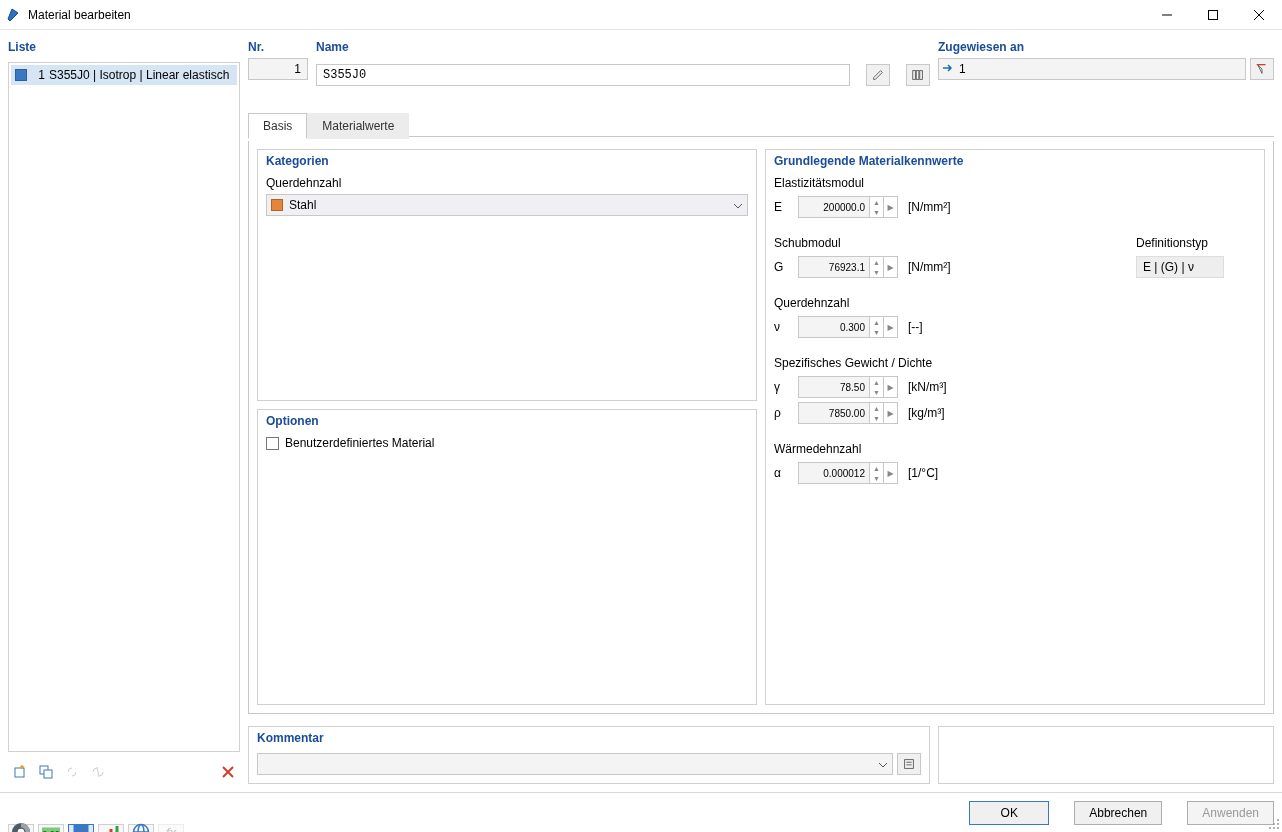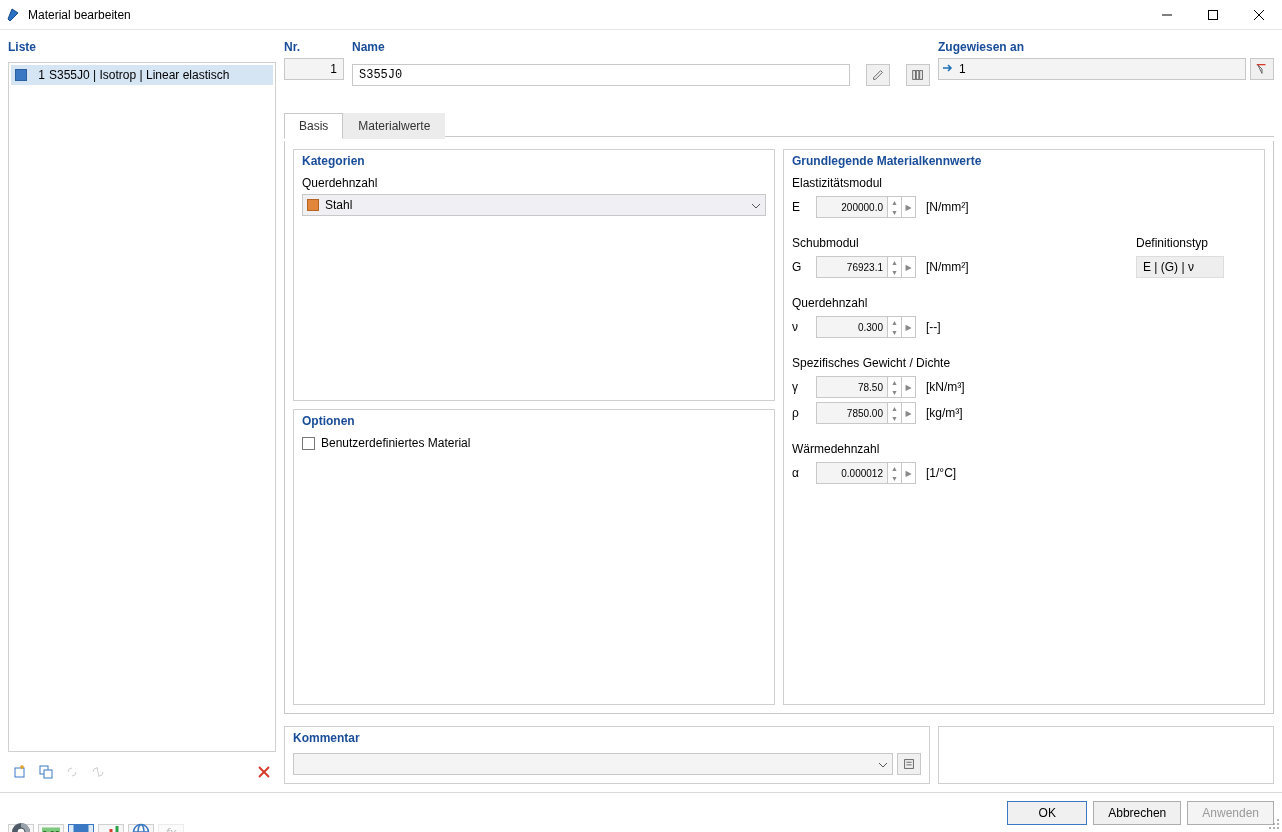--- a/index.html
+++ b/index.html
@@ -40,21 +40,21 @@
     display:flex;
     padding: 8px;
     gap: 8px;
     background:#fff;
   }
   .col {
     display:flex;
     flex-direction:column;
     gap:4px;
   }
-  .left-col { width: 268px; }
+  .left-col { width: 232px; }
   .main-col { flex:1; }
   .section-label {
     color:#1a4d99;
     font-weight:600;
     font-size:12px;
     padding: 2px 0 4px 0;
   }
   .list-box {
     flex:1;
     border:1px solid #d0d0d0;
@@ -274,20 +274,21 @@
   }
   .bot-btn.active { border:1px solid #3a78c4; background:#dceaf7; }
   .bot-btn.disabled { opacity:.4; }
   .bottom-right { margin-left:auto; display:flex; gap:6px; }
   .dlg-btn {
     min-width:80px; height:24px;
     border:1px solid #adadad;
     background:#f0f0f0;
     font-family:inherit; font-size:12px;
     padding:0 14px;
+    margin-left:19px;
   }
   .dlg-btn.primary { border:1px solid #3a78c4; }
   .dlg-btn.disabled { color:#9a9a9a; background:#f4f4f4; }
   .comment-wrap { display:flex; gap:8px; margin-top:8px; }
   .comment-left {
     flex:1;
     border:1px solid #d0d0d0;
     padding:8px;
   }
   .preview-box {

